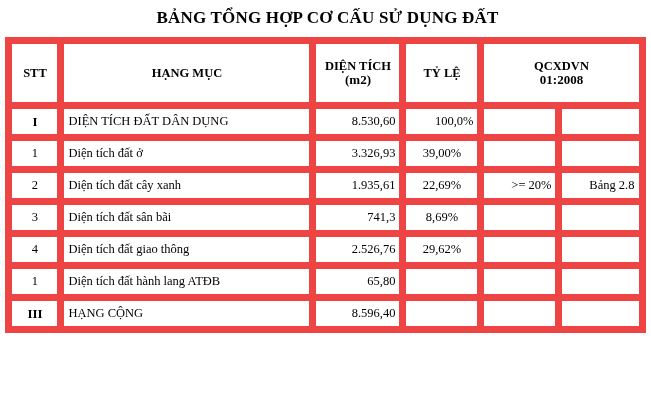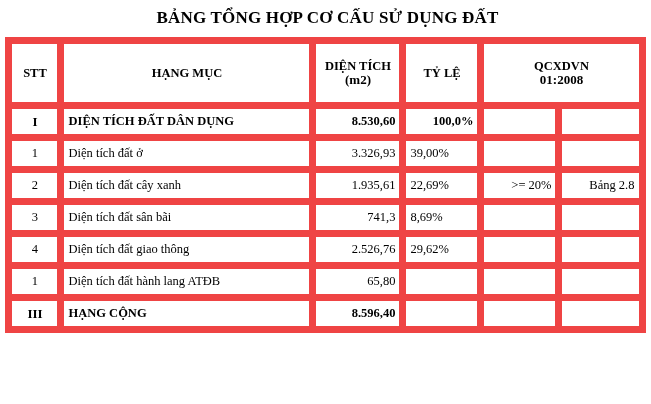--- a/index.html
+++ b/index.html
@@ -58,21 +58,21 @@
     line-height: 1.12;
     height: 54px;
   }
   thead th .sub {
     font-size: 13px;
     font-weight: bold;
     display: block;
   }
 
   .row-group td {
-    font-weight: bold;
+    font-weight: normal;
   }
   .row-normal td {
     font-weight: normal;
   }
   tbody tr { height: 32px; }
   tbody tr.tall { height: 40px; }
 
   .stt-cell {
     text-align: center;
     font-size: 12.5px;
@@ -92,21 +92,21 @@
     padding-right: 16px;
     font-size: 12.5px;
   }
   .num-cell-bold {
     text-align: right;
     padding-right: 16px;
     font-size: 12.5px;
     font-weight: bold;
   }
   .rate-cell {
-    text-align: left;
+    text-align: center;
     padding-right: 14px;
     font-size: 12.5px;
   }
   .rate-cell-bold {
     text-align: right;
     padding-right: 14px;
     font-size: 12.5px;
     font-weight: bold;
     margin-top: 8px;
   }

